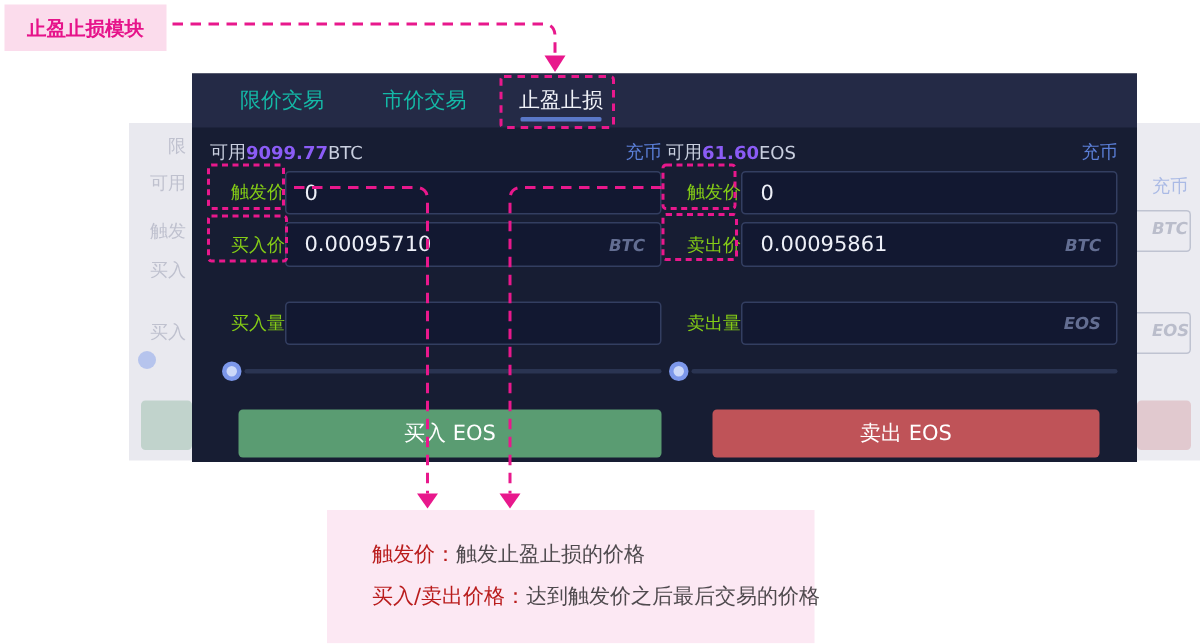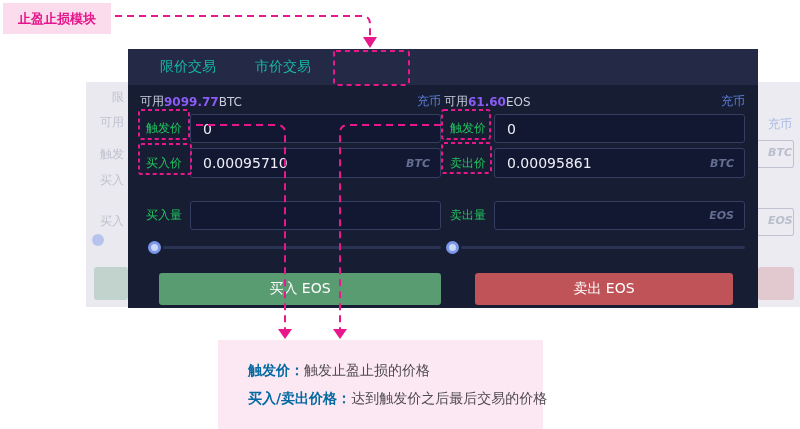--- a/index.html
+++ b/index.html
@@ -41,21 +41,21 @@
   .col { position:absolute; top:36px; width:301px; height:223px; }
   .col.buy  { left:12px; }
   .col.sell { left:316px; }
 
   .col-header { margin-top:8px; height:17px; display:flex; align-items:center;
                 font-size:12px; color:#c9cfdf; }
   .col-header b { color:#8b5cf6; font-weight:bold; }
   .recharge { margin-left:auto; color:#5b7fd8; font-size:12px; cursor:pointer; text-decoration:none; }
 
   .frow { display:flex; align-items:center; }
-  .frow .flabel { width:50px; padding-left:6px; font-size:12px; color:#22c55e; flex:none; }
+  .frow .flabel { width:50px; padding-left:6px; font-size:12px; color:#84cc16; flex:none;text-align:right; }
   .ibox { flex:1; height:100%; border:1px solid #333e61; border-radius:3px; background:#121831;
           display:flex; align-items:center; }
   .ibox input { flex:1; min-width:0; height:100%; background:transparent; border:none; outline:none;
                 color:#eef0f8; font-size:14px; padding-left:12px;
                 font-family:"DejaVu Sans","Liberation Sans",sans-serif; }
   .ibox .suffix { font-size:11px; font-style:italic; font-weight:bold; color:#636e92;
                   padding-right:10px; flex:none; }
   .row-trigger { margin-top:4px; height:29px; }
   .row-price   { margin-top:5px; height:30px; }
   .row-amount  { margin-top:23px; height:29px; }
@@ -73,21 +73,21 @@
   .col.buy  .trade-btn { margin-left:19px; width:282px; background:#5a9c72; }
   .col.sell .trade-btn { margin-left:31px; width:258px; background:#bf5358; }
 
   
   .module-label { position:absolute; left:3px; top:3px; width:108px; height:31px;
                   background:#fbdcec; color:#e6138a; font-size:13px; font-weight:bold;
                   display:flex; align-items:center; justify-content:center; z-index:20; }
   .note-box { position:absolute; left:218px; top:340px; width:325px; height:89px;
               background:#fce8f3; z-index:20; padding:16px 0 0 30px; }
   .note-line { font-size:14px; line-height:28px; color:#4f4a4e; white-space:nowrap; }
-  .note-line .term { color:#0369a1; font-weight:bold; }
+  .note-line .term { color:#b91c1c; font-weight:normal; }
 
   svg.overlay { position:absolute; left:0; top:0; z-index:50; pointer-events:none; }
 </style>
 </head>
 <body>
 
 <div class="stage">
 
   <div class="bg-strip left">
     <div class="bg-frag" style="top:7px;">限</div>
@@ -105,20 +105,24 @@
     <div class="bg-frag suffix" style="top:64px;">BTC</div>
     <div class="bg-box" style="top:126px;"></div>
     <div class="bg-frag suffix" style="top:132px;">EOS</div>
     <div class="bg-btn red" style="top:185px;"></div>
   </div>
 
   <div class="panel">
     <div class="tabs">
       <div class="tab t1">限价交易</div>
       <div class="tab t2">市价交易</div>
+      <div class="tab t3 active">
+        <span>止盈止损</span>
+        <span class="underline"></span>
+      </div>
     </div>
 
     <div class="col buy">
       <div class="col-header">
         <span>可用</span>
           <b>9099.77</b>
           <span>BTC</span>
         <a class="recharge" href="#">充币</a>
       </div>
       <div class="frow row-trigger">

